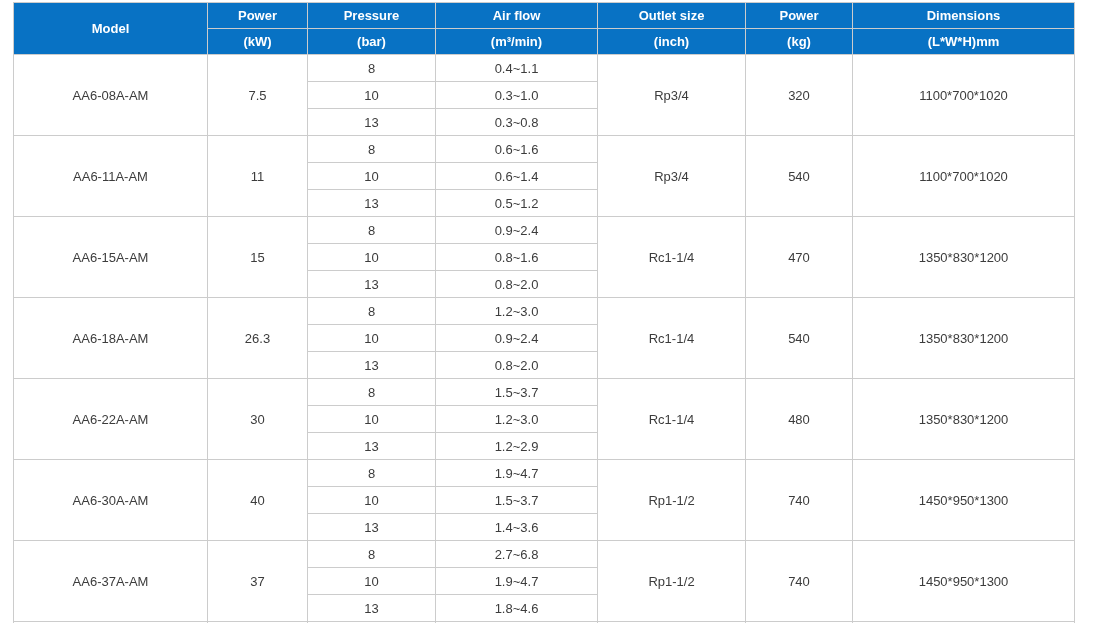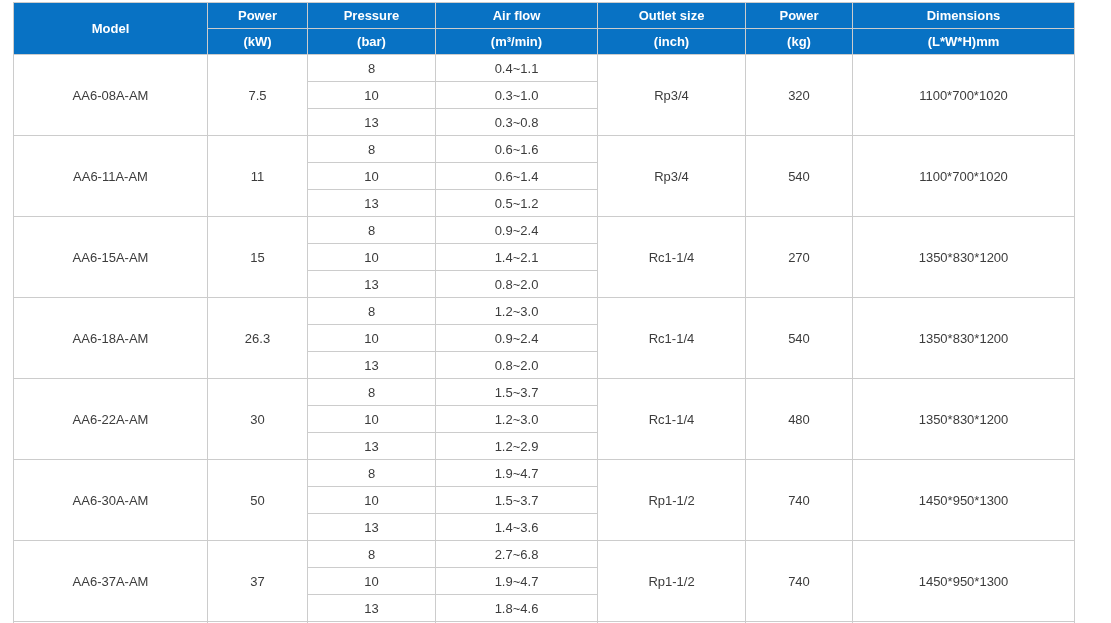--- a/index.html
+++ b/index.html
@@ -122,26 +122,26 @@
         <tr class="sub-row">
           <td>13</td>
           <td>0.5~1.2</td>
         </tr>
         <tr class="group-first">
           <td rowspan="3">AA6-15A-AM</td>
           <td rowspan="3">15</td>
           <td>8</td>
           <td>0.9~2.4</td>
           <td rowspan="3">Rc1-1/4</td>
-          <td rowspan="3">270</td>
+          <td rowspan="3">470</td>
           <td rowspan="3">1350*830*1200</td>
         </tr>
         <tr class="sub-row">
           <td>10</td>
-          <td>1.4~2.1</td>
+          <td>0.8~1.6</td>
         </tr>
         <tr class="sub-row">
           <td>13</td>
           <td>0.8~2.0</td>
         </tr>
         <tr class="group-first">
           <td rowspan="3">AA6-18A-AM</td>
           <td rowspan="3">26.3</td>
           <td>8</td>
           <td>1.2~3.0</td>
@@ -169,21 +169,21 @@
         <tr class="sub-row">
           <td>10</td>
           <td>1.2~3.0</td>
         </tr>
         <tr class="sub-row">
           <td>13</td>
           <td>1.2~2.9</td>
         </tr>
         <tr class="group-first">
           <td rowspan="3">AA6-30A-AM</td>
-          <td rowspan="3">50</td>
+          <td rowspan="3">40</td>
           <td>8</td>
           <td>1.9~4.7</td>
           <td rowspan="3">Rp1-1/2</td>
           <td rowspan="3">740</td>
           <td rowspan="3">1450*950*1300</td>
         </tr>
         <tr class="sub-row">
           <td>10</td>
           <td>1.5~3.7</td>
         </tr>

